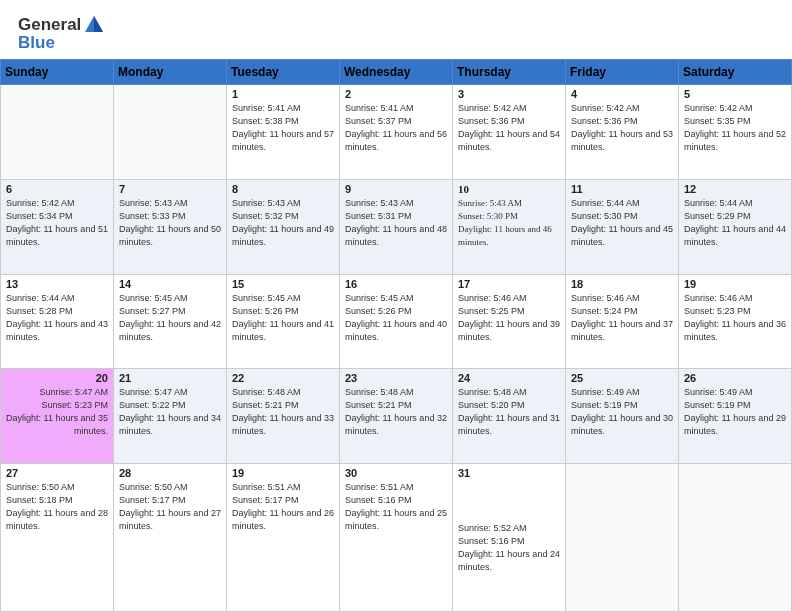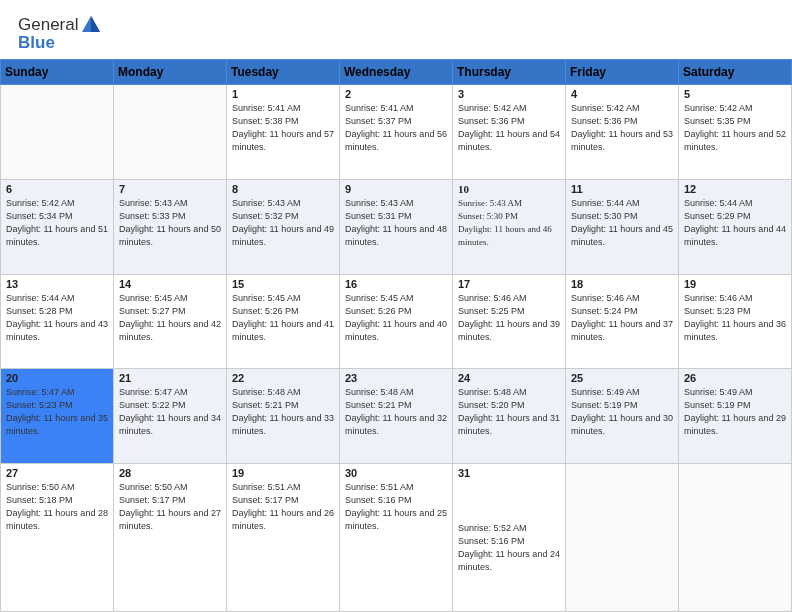--- a/index.html
+++ b/index.html
@@ -84,21 +84,21 @@
     .calendar tr:nth-child(even) td { background: #eef2f8; }
   </style>
 </head>
 <body>
 
 <div class="page">
   <div class="header">
     <div class="logo">
       <div>
         <span style="display:flex;align-items:center;gap:2px;">
-          <span style="font-size:17px;font-weight:normal;color:#333;">General</span>
+          <span style="font-size:17px;font-weight:bold;color:#333;">General</span>
           <svg width="22" height="22" viewBox="0 0 22 22">
             <polygon points="11,2 20,18 2,18" fill="#3575c8"></polygon>
             <polygon points="11,2 20,18 11,18" fill="#1a4fa0"></polygon>
           </svg>
         </span>
         <span style="font-size:17px;font-weight:bold;color:#3575c8;display:block;margin-top:-3px;">Blue</span>
       </div>
     </div>
     <div class="header-right">
       <div class="month-title"></div>
@@ -235,21 +235,21 @@
 Daylight: 11 hours and 37 minutes.</div>
           </td>
           <td>
             <div class="day-number">19</div>
             <div class="day-info" style="white-space: pre-line;">Sunrise: 5:46 AM
 Sunset: 5:23 PM
 Daylight: 11 hours and 36 minutes.</div>
           </td>
         </tr>
         <tr>
-          <td style="background: #3b82f6;">
+          <td style="background: #f0abfc; text-align: right;">
             <div class="day-number">20</div>
             <div class="day-info" style="white-space: pre-line;">Sunrise: 5:47 AM
 Sunset: 5:23 PM
 Daylight: 11 hours and 35 minutes.</div>
           </td>
           <td style="background: rgb(238, 242, 248);">
             <div class="day-number">21</div>
             <div class="day-info" style="white-space: pre-line;">Sunrise: 5:47 AM
 Sunset: 5:22 PM
 Daylight: 11 hours and 34 minutes.</div>

